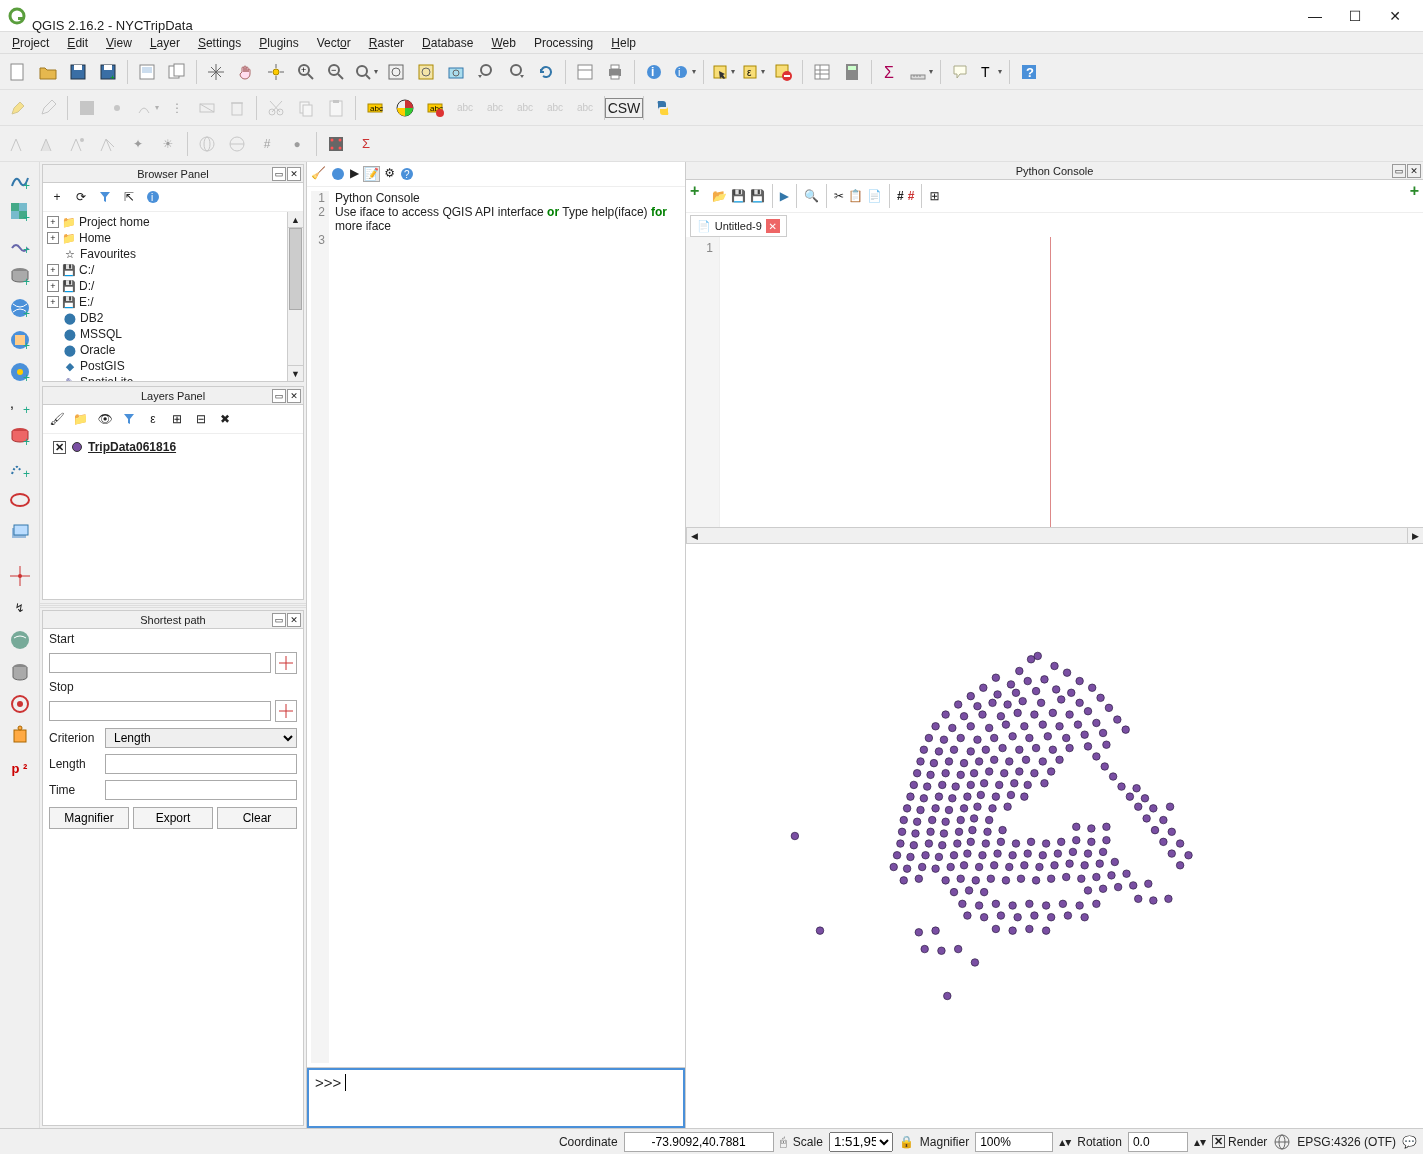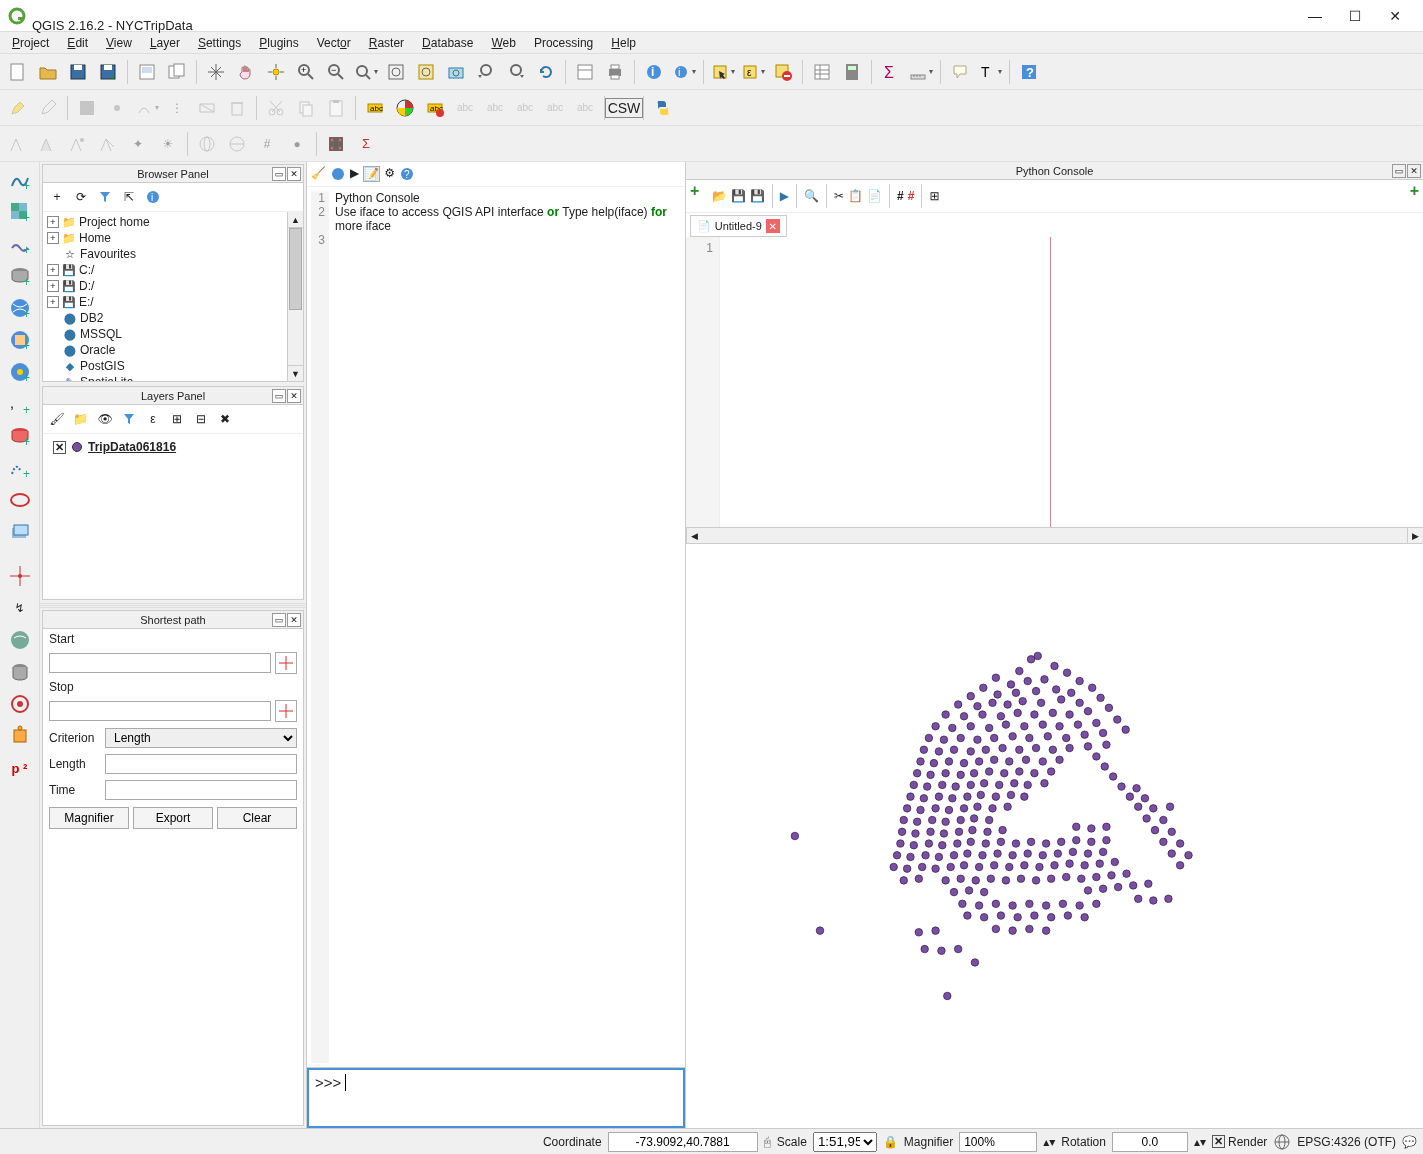--- a/index.html
+++ b/index.html
@@ -1122,21 +1122,21 @@
   <span class="lbl">Coordinate</span>
   <input style="width: 150px; text-align: center;" value="-73.9092,40.7881">
   <span>🖰</span>
   <span class="lbl">Scale</span>
   <select style="width:64px;height:20px"><option>1:51,952</option></select>
   <span>🔒</span>
   <span class="lbl">Magnifier</span>
   <input style="width: 78px;" value="100%">
   <span>▴▾</span>
   <span class="lbl">Rotation</span>
-  <input style="width: 76px; text-align: center;" value="0.0">
+  <input style="width: 60px;" value="0.0">
   <span>▴▾</span>
   <label style="display:flex;align-items:center;gap:3px">
       <span style="width:13px;height:13px;border:1px solid #555;display:inline-flex;align-items:center;justify-content:center;font-size:11px;font-weight:bold">✕</span>
       <span>Render</span>
     </label>
   <span>
       <svg width="18" height="18">
         <circle cx="9" cy="9" r="7" fill="none" stroke="#666"></circle>
         <ellipse cx="9" cy="9" rx="3" ry="7" fill="none" stroke="#666"></ellipse>
         <line x1="2" y1="9" x2="16" y2="9" stroke="#666"></line>

